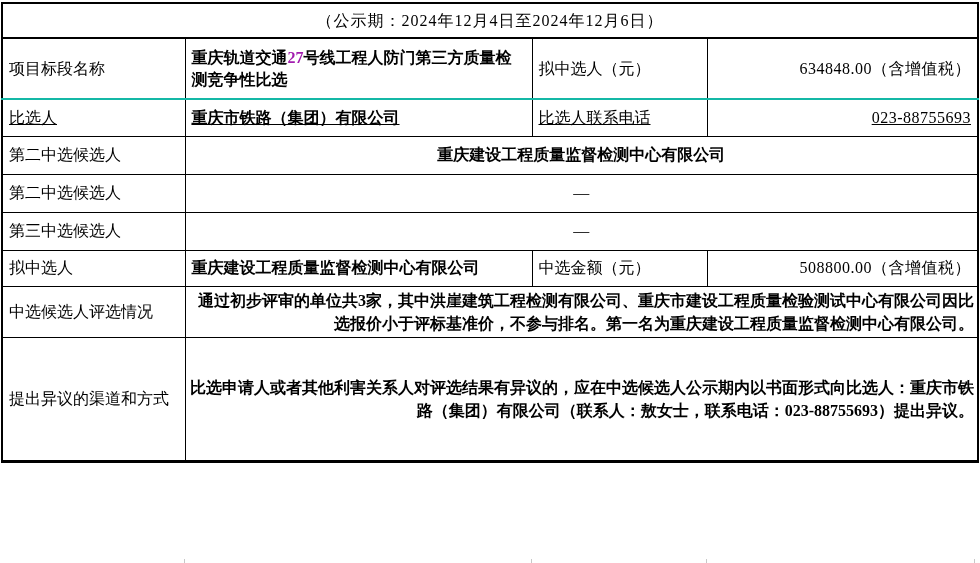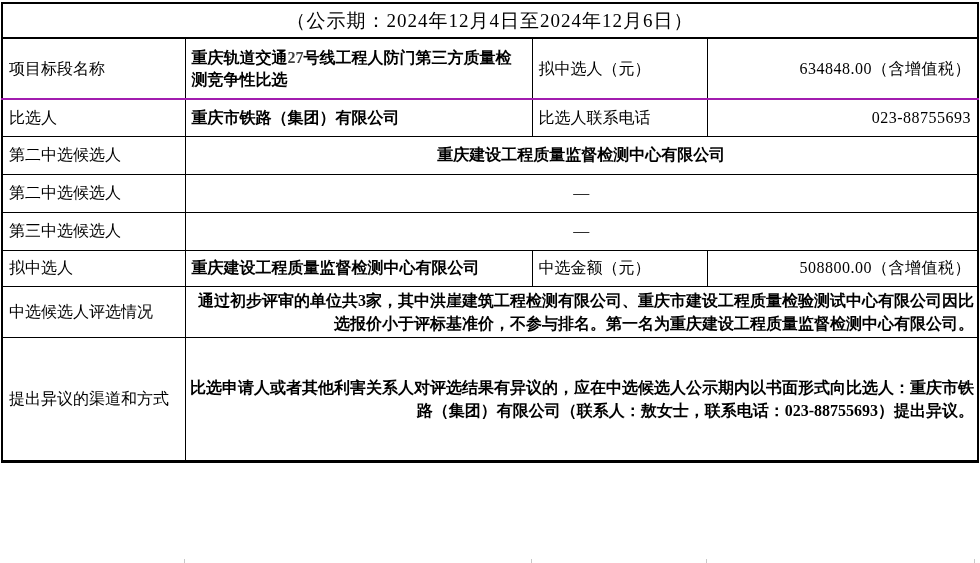--- a/index.html
+++ b/index.html
@@ -22,33 +22,33 @@
     font-size: 16px;
     line-height: 1.35;
   }
   td {
     border: 1px solid #000000;
     padding: 2px 6px;
     vertical-align: middle;
     overflow: hidden;
   }
   tr.r-hdr td { border-bottom: 2px solid #000000; }
-  tr.r2  td { border-top: 2px solid #a21caf; }
+  tr.r2  td { border-top: 2px solid #14b8a6; text-decoration: underline; }
 
   
   tr.r-hdr { height: 35px; }
   tr.r1  { height: 61px; padding-left: 8px; }
   tr.r2  { height: 37px; }
   tr.r3, tr.r4, tr.r5 { height: 38px; }
   tr.r6  { height: 36px; }
   tr.r7  { height: 46px; }
   tr.r8  { height: 100px; }
   tr.r9  { height: 124px; }
 
-  .hdr   { text-align: center; font-size: 19px; letter-spacing: 1px; margin-top: 38px; }
+  .hdr   { text-align: center; font-size: 16px; letter-spacing: 1px; margin-top: 38px; }
   .lbl   { text-align: left; }
   .left  { text-align: left; }
   .ctr   { text-align: center; }
   .bold  { font-weight: bold; }
   .num   { text-align: right; letter-spacing: 0.5px; }
   .para  { text-align: right; line-height: 1.45; padding: 2px 3px; }
 
   
   .below-grid { position: absolute; left: 0; top: 559px; width: 980px; height: 4px; background: #ffffff; }
   .below-grid .gl { position: absolute; top: 0; width: 1px; height: 4px; background: #c8c8c8; }
@@ -66,21 +66,21 @@
       <col style="width:271px">
     </colgroup>
 
     <tbody>
         <tr class="r-hdr">
       <td colspan="4" class="hdr">（公示期：2024年12月4日至2024年12月6日）</td>
     </tr>
 
     <tr class="r1">
       <td class="lbl">项目标段名称</td>
-      <td class="left bold"><span>重庆轨道交通</span><span style="color: #404040;">27</span><span>号线工程人防门第三方质量检测竞争性比选</span></td>
+      <td class="left bold"><span>重庆轨道交通</span><span style="color: #a21caf;">27</span><span>号线工程人防门第三方质量检测竞争性比选</span></td>
       <td class="lbl">拟中选人（元）</td>
       <td class="num">634848.00（含增值税）</td>
     </tr>
 
     <tr class="r2">
       <td class="lbl">比选人</td>
       <td class="left bold">重庆市铁路（集团）有限公司</td>
       <td class="lbl">比选人联系电话</td>
       <td class="num">023-88755693</td>
     </tr>

